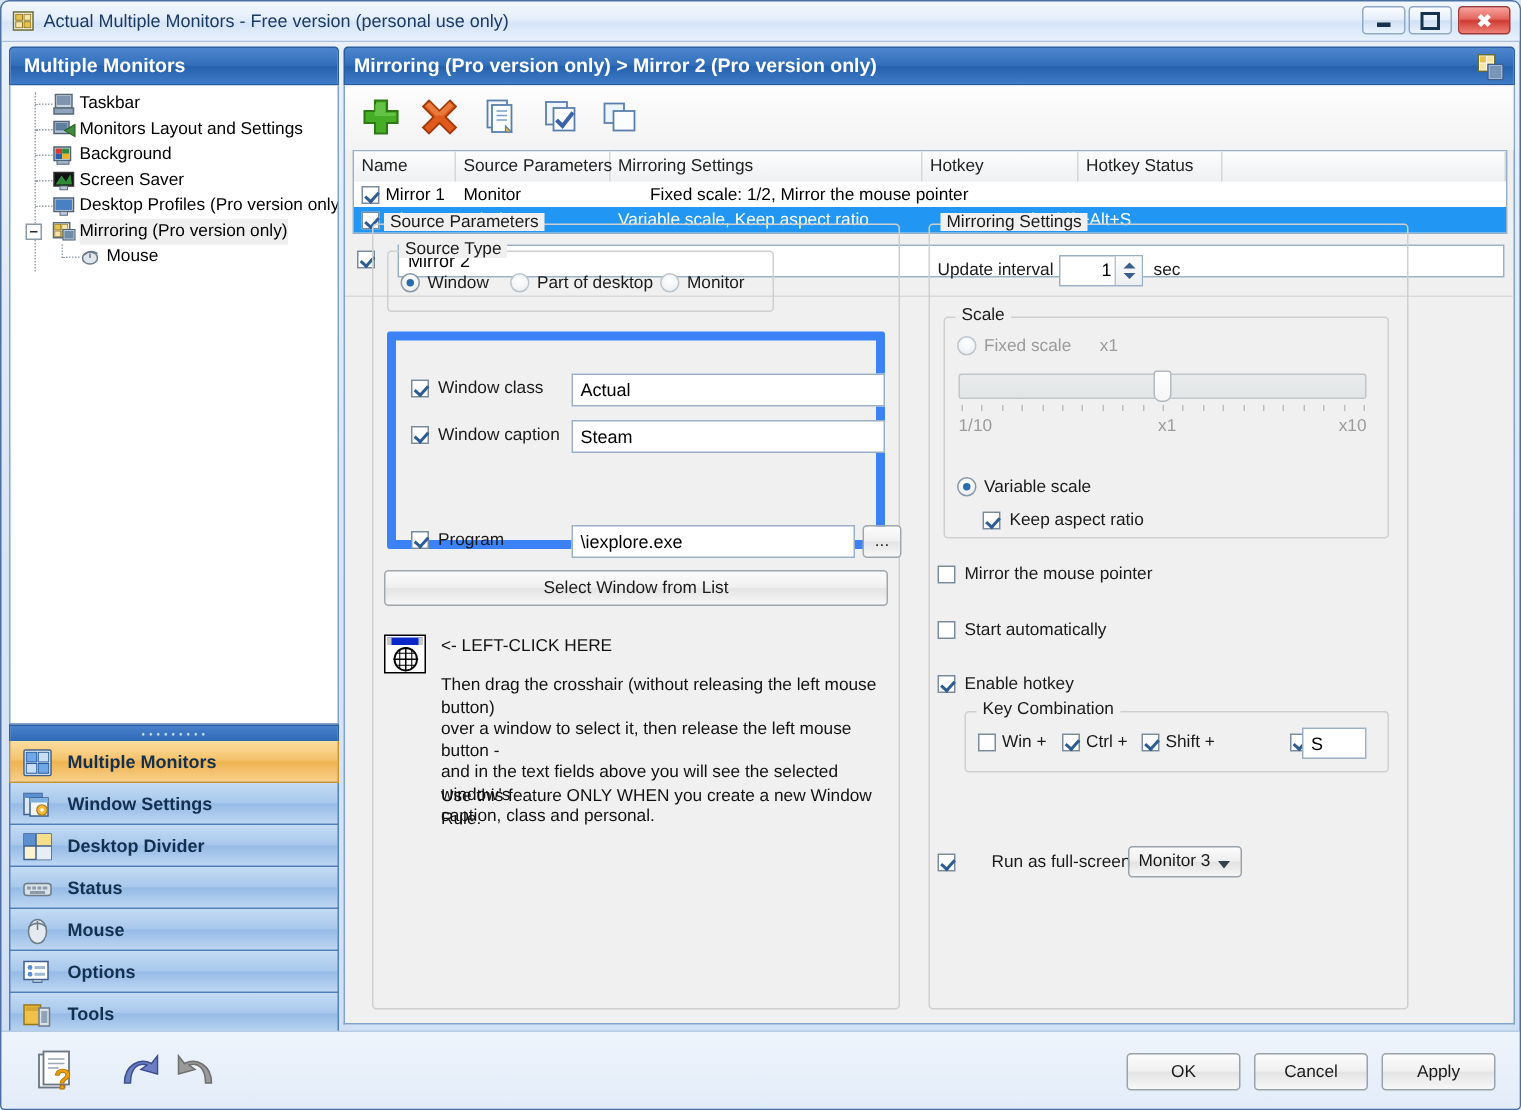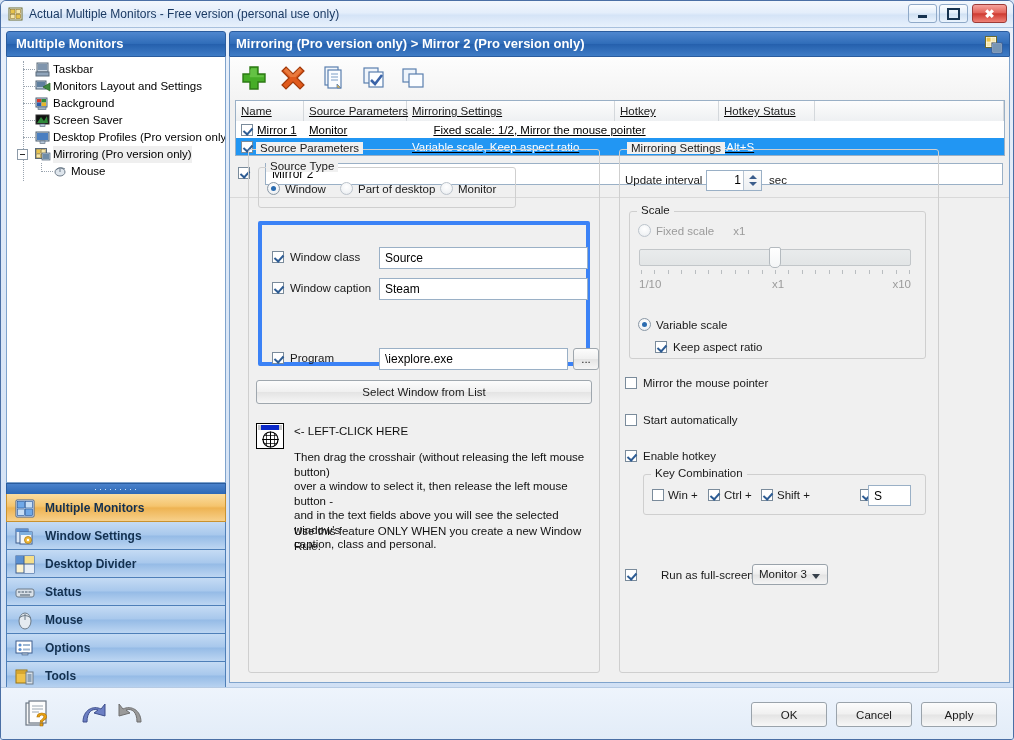--- a/index.html
+++ b/index.html
@@ -181,21 +181,21 @@
     background: linear-gradient(180deg,#fdfdfd 0%,#f3f3f3 100%);
   }
   .tbtn {
     position: absolute; top: 5px; width: 34px; height: 32px;
     cursor: default;
   }
 
   
   #listview {
     position: absolute; left: 5px; top: 43px; width: 770px; height: 56px;
-    background: #fff; border: 1px solid #9ab0c6; text-decoration: underline;
+    background: #fff; border: 1px solid #9ab0c6;
   }
   #lv-head { display: flex; height: 20px; background: linear-gradient(180deg,#fdfdfd 0%,#eef0f2 100%); }
   #lv-head .th {
     font-size: 11.5px; color: #222; line-height: 20px; padding-left: 5px;
     border-right: 1px solid #d4d8dc; height: 20px; white-space: nowrap;
   }
   .lv-row { display: flex; height: 17px; align-items: center; font-size: 11.5px; color: #000; }
   .lv-row.sel { background: #2196f3; color: #fff; }
   .lv-row .td { padding-left: 5px; white-space: nowrap; overflow: hidden; }
   .cb {
@@ -670,26 +670,26 @@
                 <span class="rb dim"></span>
                 <span class="lbl">Part of desktop</span>
               </div>
               <div class="row" style="position:absolute; left:182px; top:15px; gap:5px;">
                 <span class="rb dim"></span>
                 <span class="lbl">Monitor</span>
               </div>
             </div>
           </div>
 
-          <div style="position:absolute; left:10px; top:72px; width:332px; height:145px; border:4px solid #3b82f6; border-radius:2px;">
+          <div style="position:absolute; left:10px; top:72px; width:332px; height:145px; border:6px solid #3b82f6; border-radius:2px;">
             <div class="row" style="position:absolute; left:10px; top:26px; gap:6px;">
               <span class="cb checked"></span>
               <span class="lbl">Window class</span>
             </div>
-            <div class="tin" style="left:117px; top:22px; width:209px;">Source</div>
+            <div class="tin" style="left:117px; top:22px; width:209px;">Actual</div>
 
             <div class="row" style="position:absolute; left:10px; top:57px; gap:6px;">
               <span class="cb checked"></span>
               <span class="lbl">Window caption</span>
             </div>
             <div class="tin" style="left:117px; top:53px; width:209px;">Steam</div>
 
             <div class="row" style="position:absolute; left:10px; top:127px; gap:6px;">
               <span class="cb checked"></span>
               <span class="lbl">Program</span>

